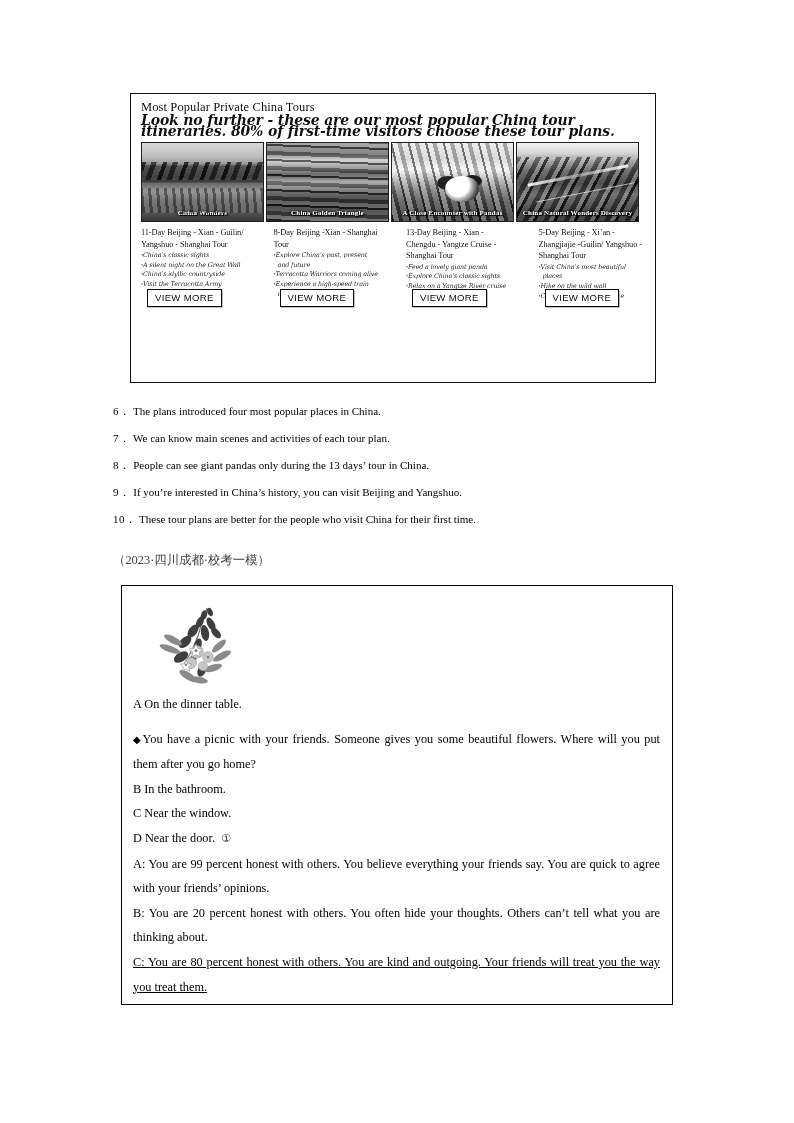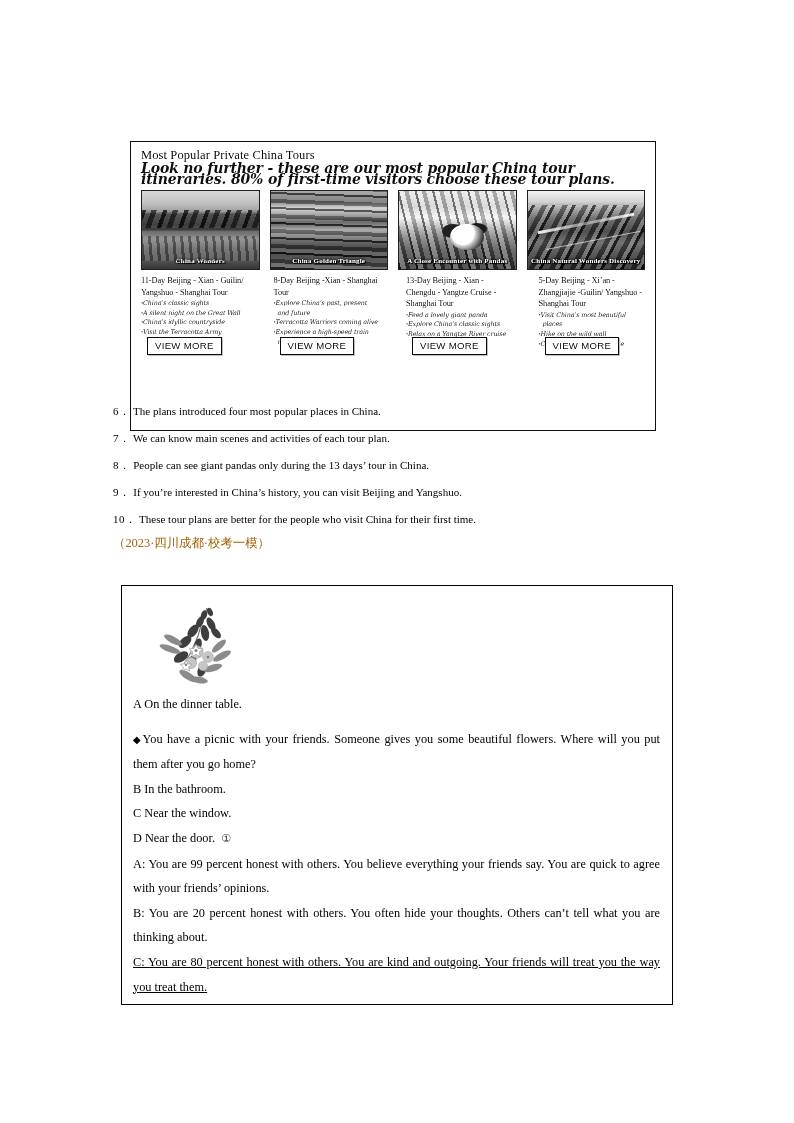--- a/index.html
+++ b/index.html
@@ -21,21 +21,20 @@
     position: absolute;
     left: 130px;
     top: 93px;
     width: 526px;
     height: 290px;
     border: 1.6px solid #1a1a1a;
     background: #ffffff;
     box-sizing: border-box;
     padding: 6px 8px 0 8px;
     filter: contrast(1.12);
-    margin-top: 48px;
   }
   #brochure-head {
     padding-left: 2px;
   }
   .bro-title {
     font-family: "Liberation Serif", serif;
     font-size: 12.5px;
     line-height: 14px;
     letter-spacing: .1px;
     color: #111;
@@ -47,21 +46,21 @@
     font-style: italic;
     color: #1b1b1b;
     margin-top: 1px;
     letter-spacing: -.15px;
     font-weight: bold;
   }
 
   
   #photo-row {
     display: flex;
-    gap: 10px;
+    gap: 2px;
     margin-top: 5px;
     padding: 0 2px;
   }
   .photo {
     width: 123px;
     height: 80px;
     position: relative;
     overflow: hidden;
     border: 1px solid #2a2a2a;
     box-sizing: border-box;
@@ -224,25 +223,25 @@
     line-height: 27px;
     color: #000;
     white-space: nowrap;
   }
   .q-num { letter-spacing: .5px; }
 
   
   #source-line {
     position: absolute;
     left: 113px;
-    top: 534px;
+    top: 551px;
     font-family: "Liberation Serif", serif;
     font-size: 12.4px;
     line-height: 18px;
-    color: #a16207;
+    color: #404040;
     text-align: center;
   }
 
   
   #quiz-box {
     position: absolute;
     left: 121px;
     top: 585px;
     width: 552px;
     height: 420px;

